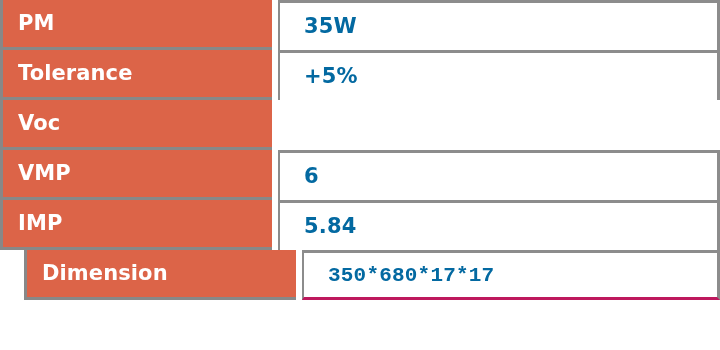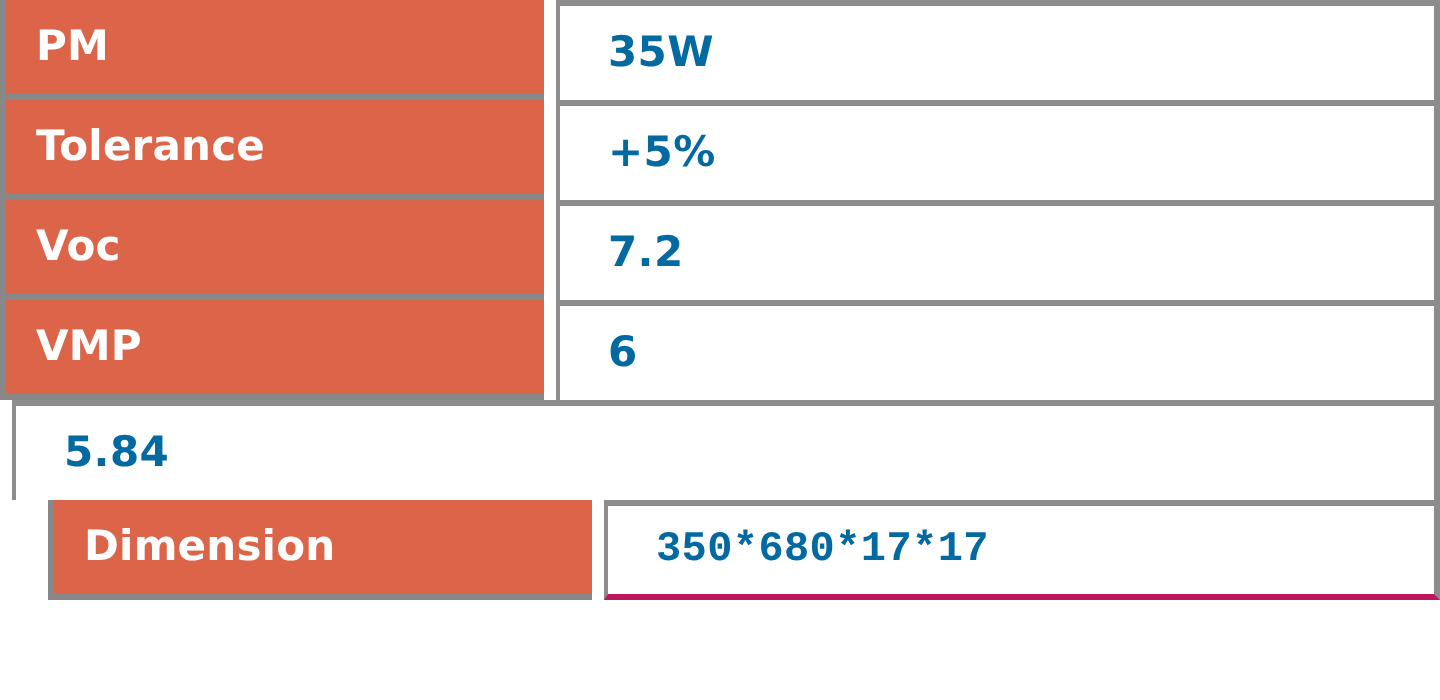--- a/index.html
+++ b/index.html
@@ -118,36 +118,36 @@
     <div class="value-cell">
       <span class="value-text">+5%</span>
     </div>
   </div>
 
   <div class="spec-row">
     <div class="label-cell">
       <span class="label-text">Voc</span>
     </div>
     <div class="col-gap"></div>
-    <div class="value-cell">
-      <span class="value-text">7.2</span>
-    </div>
   </div>
 
   <div class="spec-row">
     <div class="label-cell">
       <span class="label-text">VMP</span>
     </div>
     <div class="col-gap"></div>
     <div class="value-cell">
       <span class="value-text">6</span>
     </div>
   </div>
 
   <div class="spec-row">
+    <div class="label-cell">
+      <span class="label-text">IMP</span>
+    </div>
     <div class="col-gap"></div>
     <div class="value-cell">
       <span class="value-text">5.84</span>
     </div>
   </div>
 
 
   <div class="spec-row">
     <div class="label-cell">
       <span class="label-text">Dimension</span>

